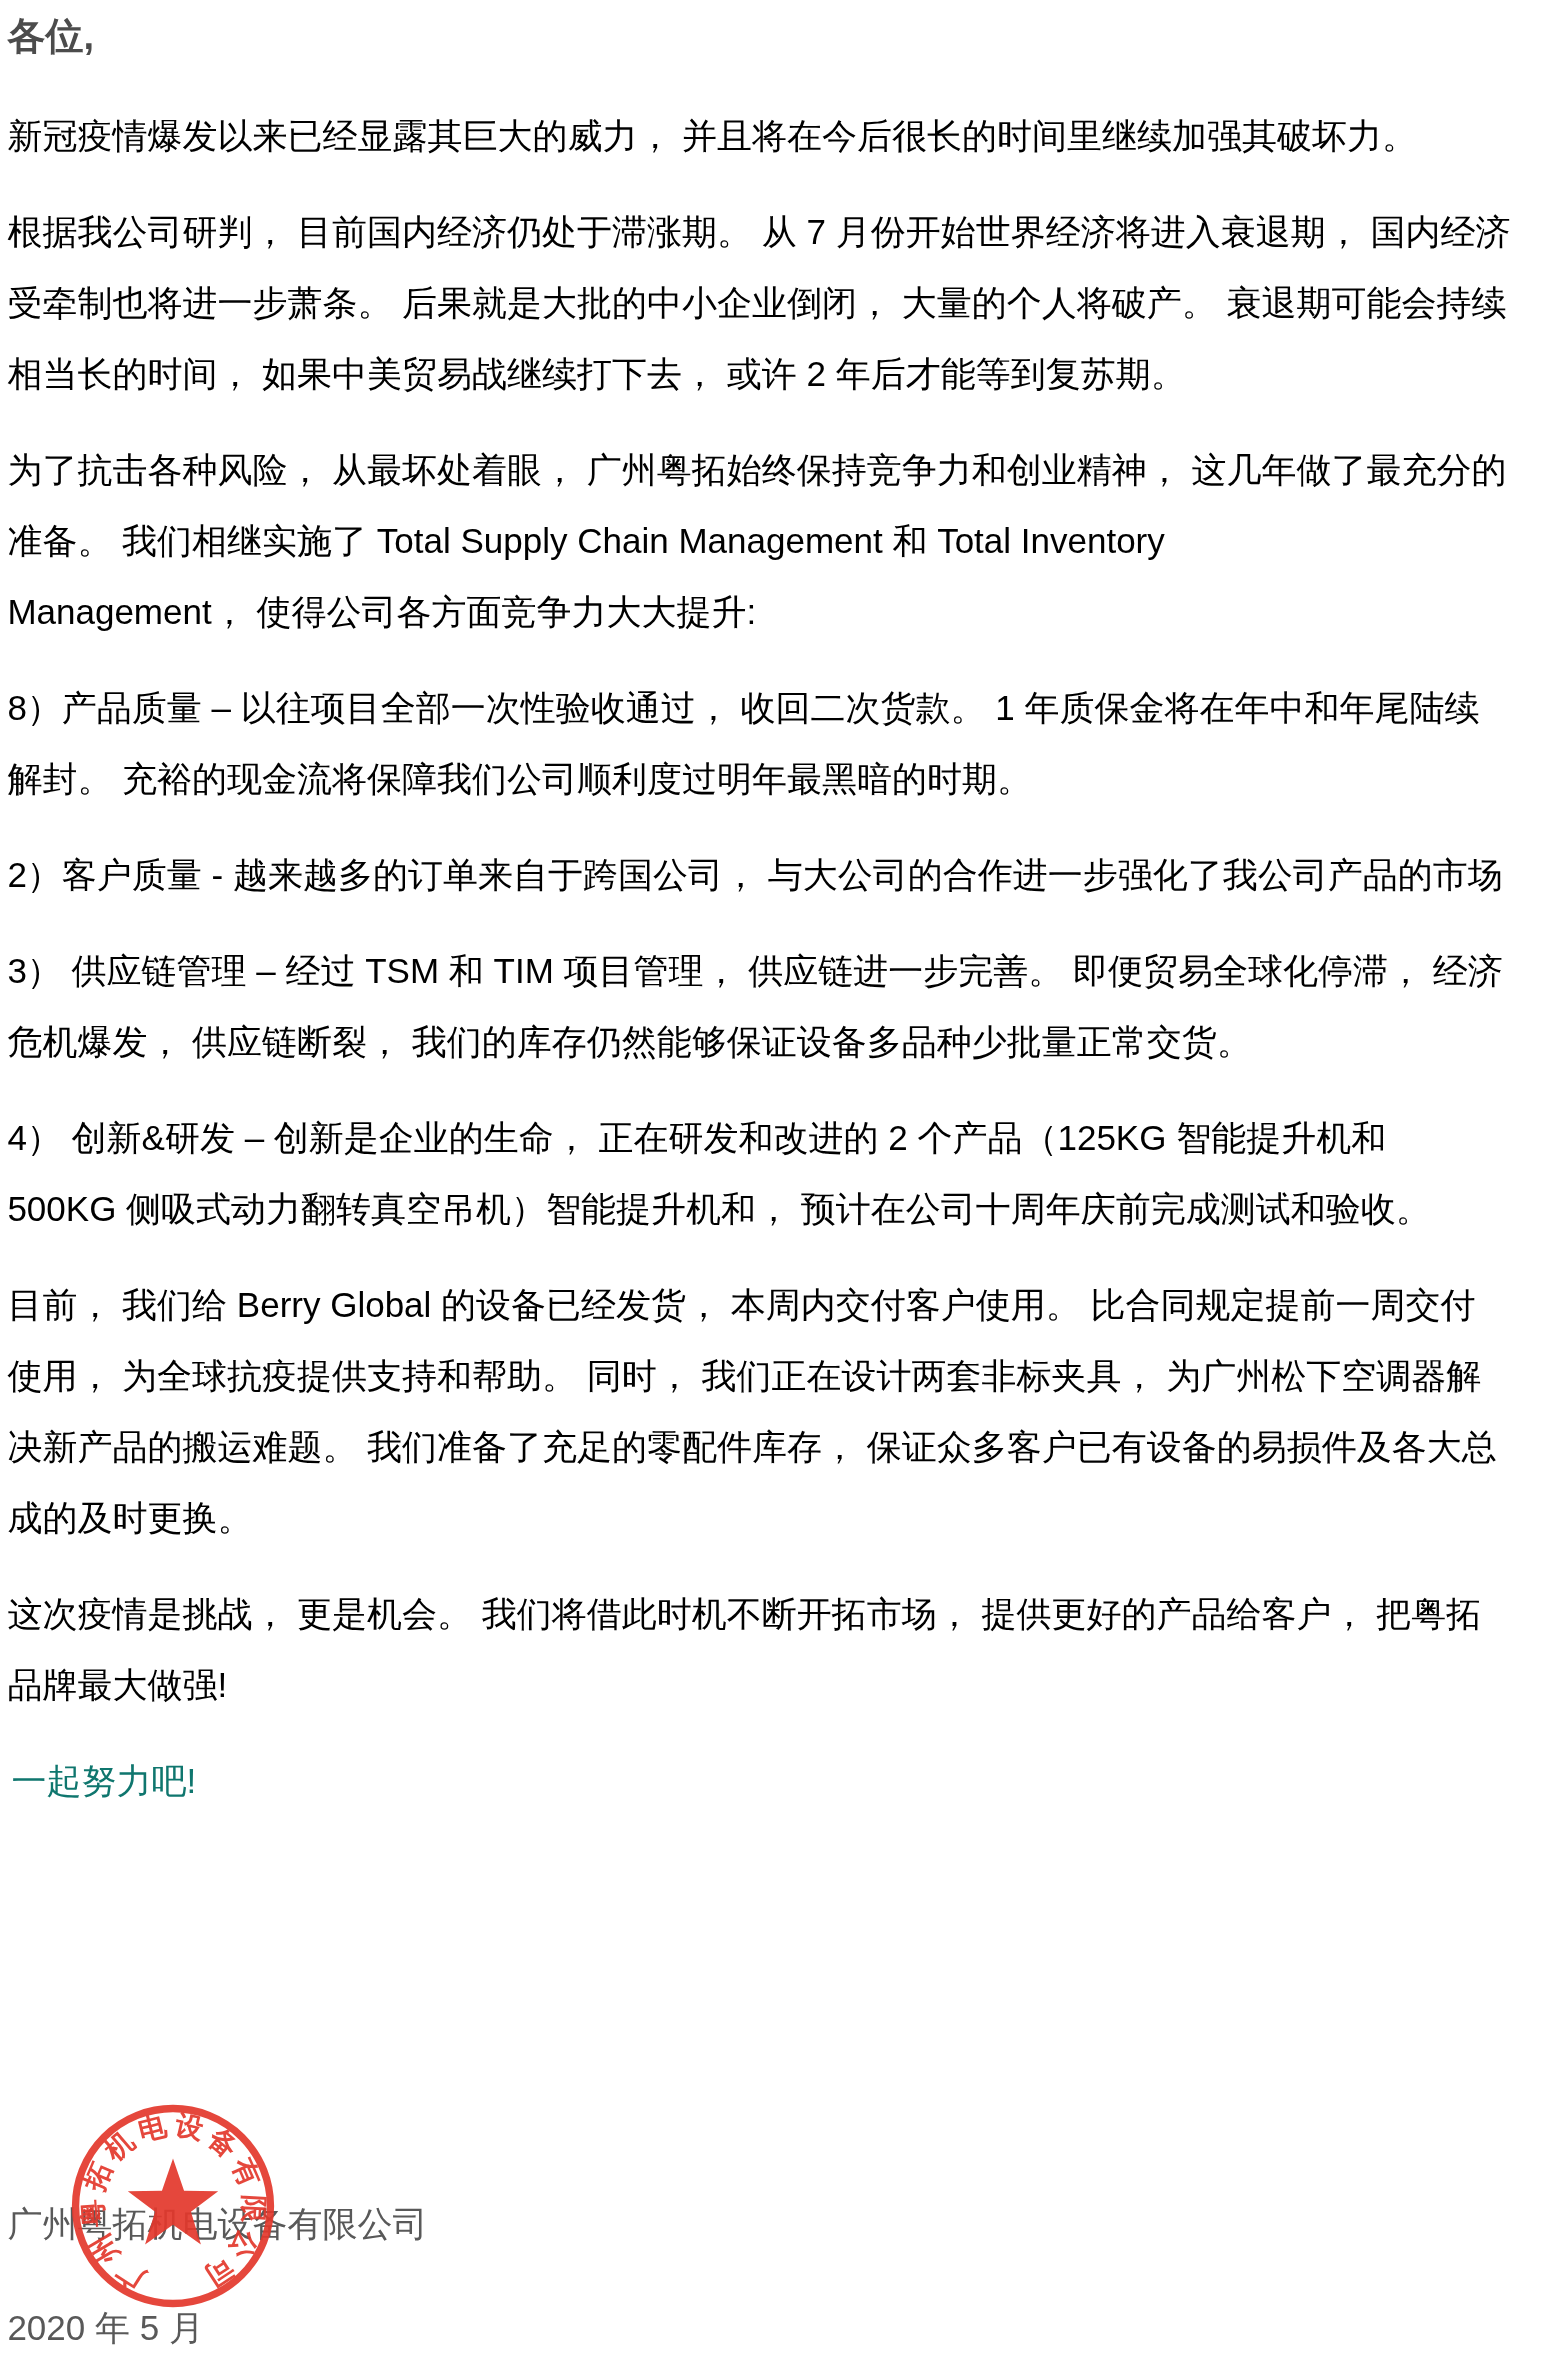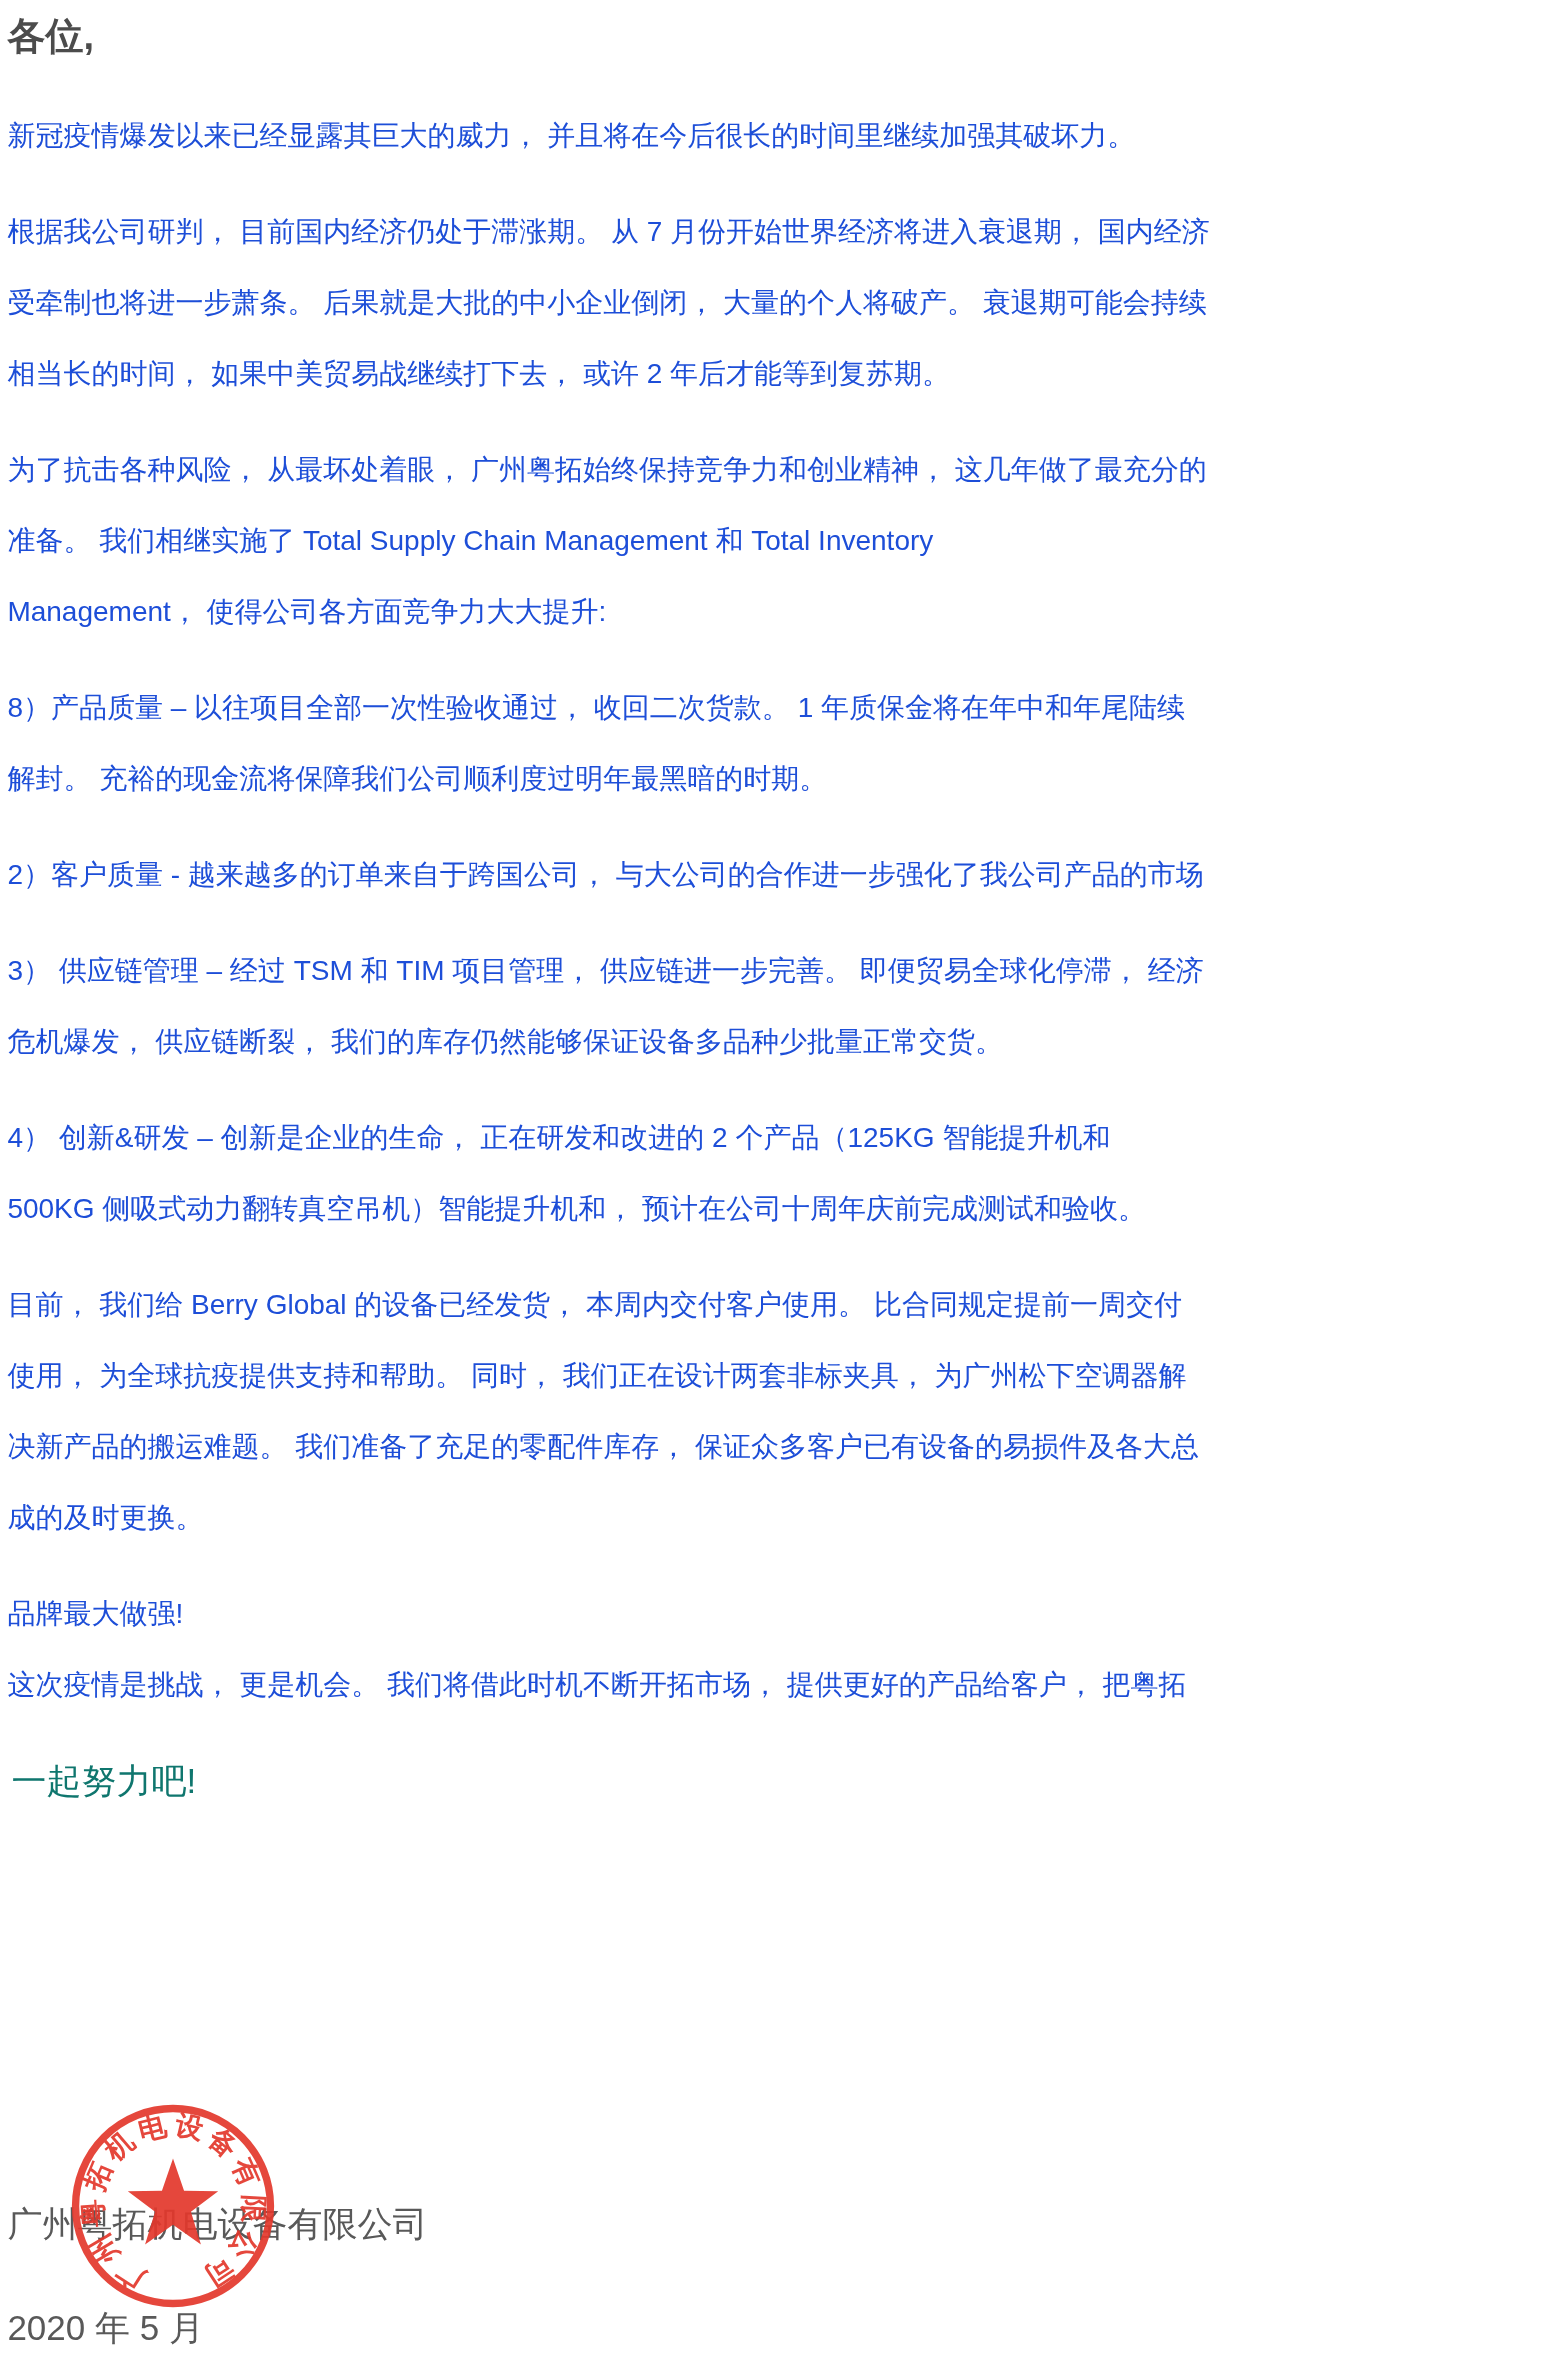--- a/index.html
+++ b/index.html
@@ -7,21 +7,21 @@
     width:1567px;height:2354px;position:relative;overflow:hidden;
     font-family:"Liberation Sans","DejaVu Sans",sans-serif;
     -webkit-font-smoothing:antialiased;
   }
   .doc{position:relative;width:1567px;height:2354px;background:#ffffff;}
   .doc-body{padding:1.6px 6.5px 0 7.4px;}
   .salutation{
     font-size:38px;line-height:69px;font-weight:700;color:#4c4c4c;
     margin:0 0 29px 0;white-space:nowrap;
   }
-  .para{font-size:28px;line-height:71px;color:#1d4ed8;margin:0 0 25px 0;}
+  .para{font-size:35px;line-height:71px;color:#000000;margin:0 0 25px 0;}
   .para .line{display:block;white-space:nowrap;}
   .closing{font-size:35px;line-height:71px;color:#0f766e;margin:4px;white-space:nowrap;}
   .sig-company{
     position:absolute;left:7.4px;top:2188px;z-index:1;
     font-size:35px;line-height:71px;color:#595959;white-space:nowrap;
   }
   .sig-date{
     position:absolute;left:7.4px;top:2292px;z-index:1;
     font-size:35px;line-height:71px;color:#595959;white-space:nowrap;
   }
@@ -71,22 +71,22 @@
           <span class="line">4） 创新&amp;研发 – 创新是企业的生命， 正在研发和改进的 2 个产品（125KG 智能提升机和</span>
           <span class="line">500KG 侧吸式动力翻转真空吊机）智能提升机和， 预计在公司十周年庆前完成测试和验收。</span>
         </p>
         <p class="para">
           <span class="line">目前， 我们给 Berry Global 的设备已经发货， 本周内交付客户使用。 比合同规定提前一周交付</span>
           <span class="line">使用， 为全球抗疫提供支持和帮助。 同时， 我们正在设计两套非标夹具， 为广州松下空调器解</span>
           <span class="line">决新产品的搬运难题。 我们准备了充足的零配件库存， 保证众多客户已有设备的易损件及各大总</span>
           <span class="line">成的及时更换。</span>
         </p>
         <p class="para">
+          <span class="line">这次疫情是挑战， 更是机会。 我们将借此时机不断开拓市场， 提供更好的产品给客户， 把粤拓</span>
           <span class="line">品牌最大做强!</span>
-          <span class="line">这次疫情是挑战， 更是机会。 我们将借此时机不断开拓市场， 提供更好的产品给客户， 把粤拓</span>
         </p>
       </div>
 
     <p class="closing">一起努力吧!</p>
   </div>
 
   <div class="sig-company">广州粤拓机电设备有限公司</div>
 
   <div class="sig-date">2020 年 5 月</div>
 

